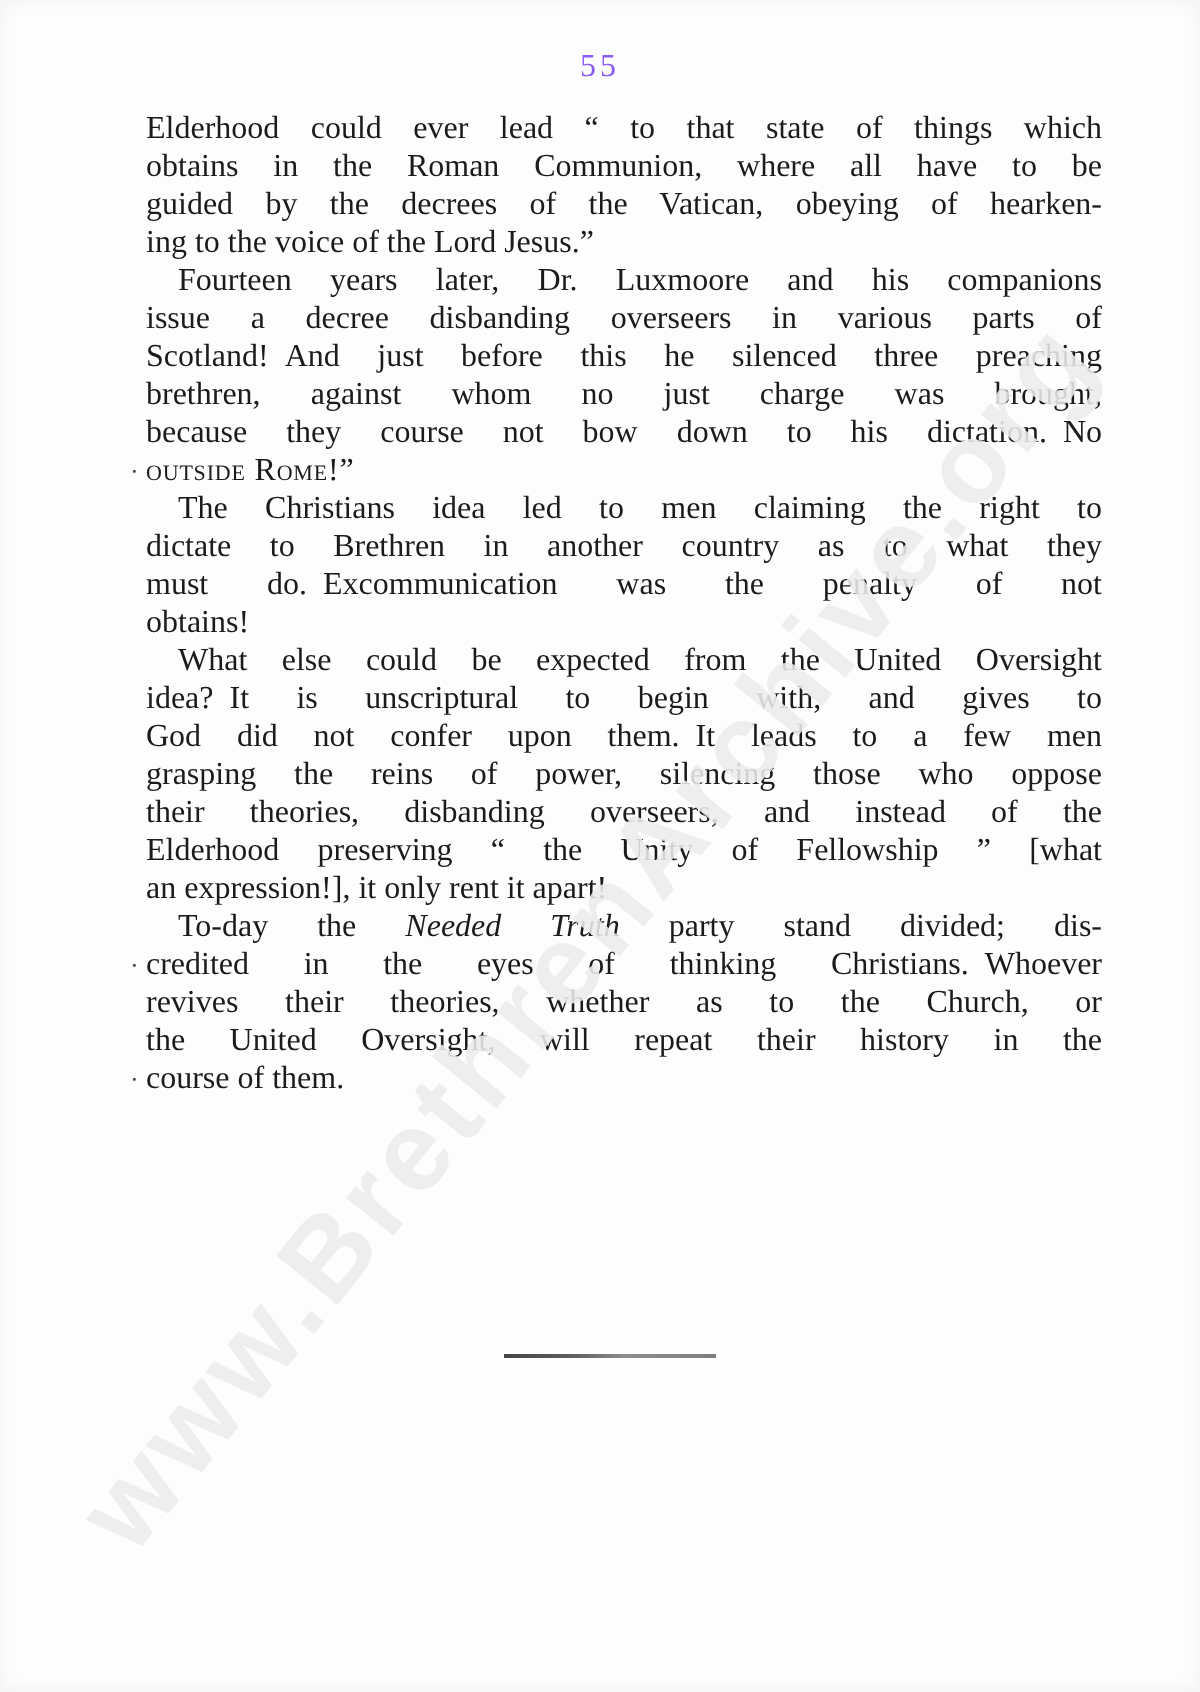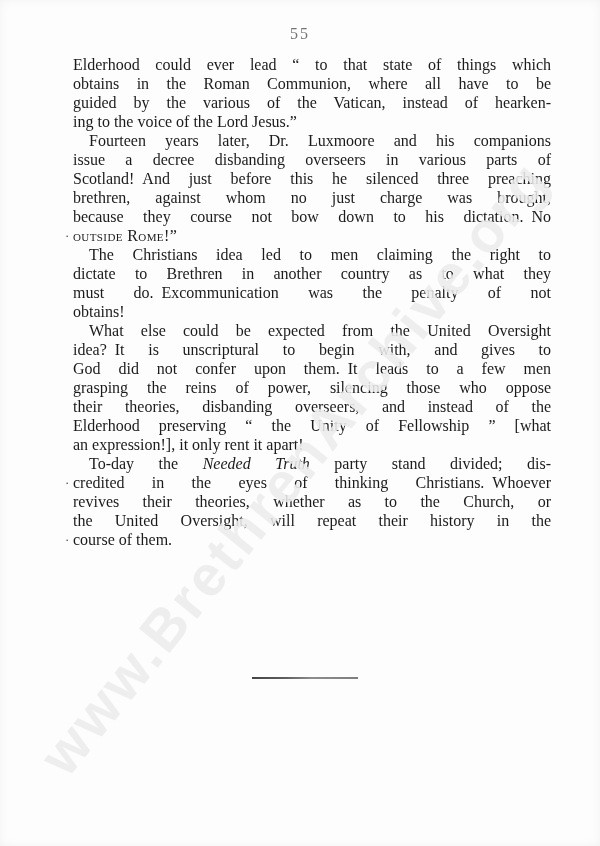--- a/index.html
+++ b/index.html
@@ -11,21 +11,21 @@
   }
   .page {
     position:absolute; inset:0;
     background:#fdfdfd;
     box-shadow: inset 0 0 10px rgba(0,0,0,0.05);
   }
   .page-number {
     position:absolute; top:25px; left:61px; width:478px;
     text-align:center;
     font-size:16px; letter-spacing:2px;
-    color:#737373;
+    color:#8b5cf6;
   }
   .text-block {
     position:absolute; top:55px; left:73px; width:478px;
     color:#1b1b1b;
     font-size:16px;
   }
   .line {
     height:19px; line-height:19px;
     text-align:justify;
     text-align-last:justify;
@@ -61,21 +61,21 @@
 </head>
 <body>
 
 <div class="page">
 
   <div class="page-number">55</div>
 
   <div class="text-block">
       <div class="line"><span>Elderhood could ever lead “ to that state of things which</span></div>
       <div class="line"><span>obtains in the Roman Communion, where all have to be</span></div>
-      <div class="line"><span>guided by the various of the Vatican, instead of hearken-</span></div>
+      <div class="line"><span>guided by the decrees of the Vatican, obeying of hearken-</span></div>
       <div class="line last"><span>ing to the voice of the Lord Jesus.”</span></div>
       <div class="line indent"><span>Fourteen years later, Dr. Luxmoore and his companions</span></div>
       <div class="line"><span>issue a decree disbanding overseers in various parts of</span></div>
       <div class="line"><span>Scotland! And just before this he silenced three preaching</span></div>
       <div class="line"><span>brethren, against whom no just charge was brought,</span></div>
       <div class="line"><span>because they course not bow down to his dictation. No</span></div>
       <div class="line last"><span class="lead-dot">·</span><span class="sc">outside Rome!</span><span>”</span></div>
       <div class="line indent"><span>The Christians idea led to men claiming the right to</span></div>
       <div class="line"><span>dictate to Brethren in another country as to what they</span></div>
       <div class="line"><span>must do. Excommunication was the penalty of not</span></div>

